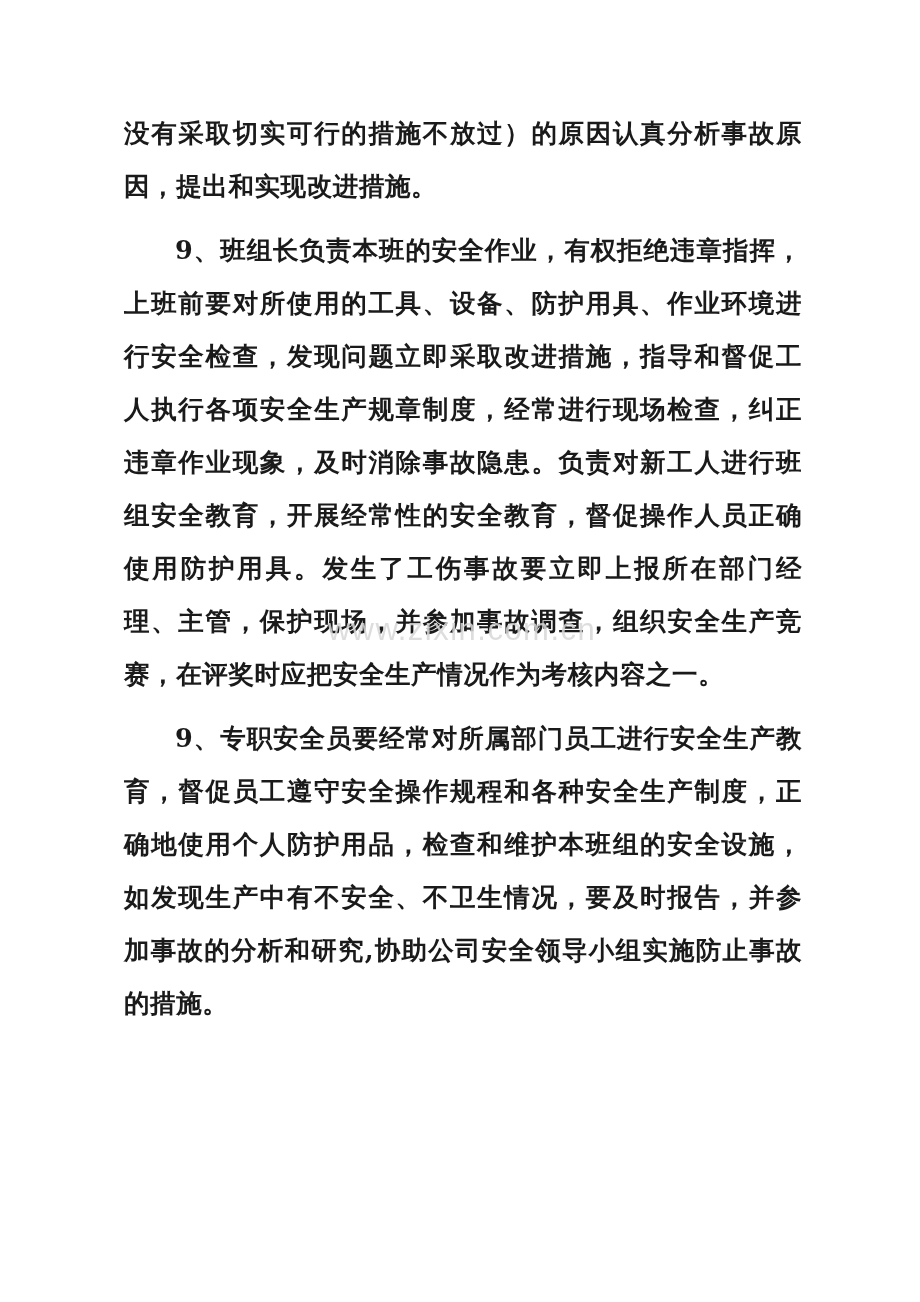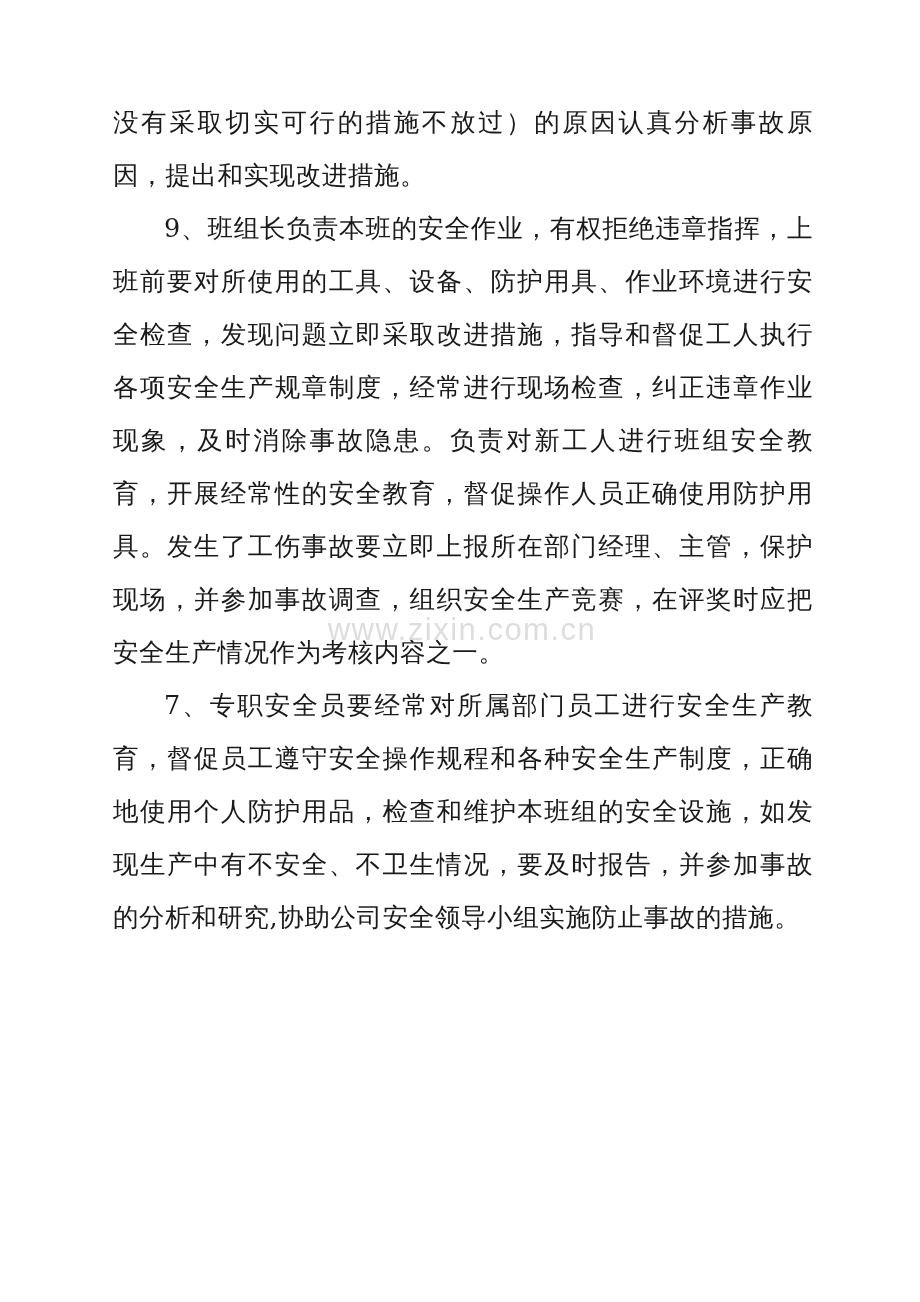--- a/index.html
+++ b/index.html
@@ -28,22 +28,23 @@
     top: 96px;
     width: 700px;
   }
   .para {
     font-size: 25.5px;
     line-height: 53px;
     color: #1a1a1a;
     letter-spacing: 0.6px;
     text-align: justify;
     text-justify: inter-ideograph;
-    margin: 0;
+    margin: 11px;
     word-break: break-all;
+    font-weight: bold;
   }
   .para.indent {
     text-indent: 51px;
   }
   .watermark {
     position: absolute;
     left: 232px;
     top: 612px;
     width: 460px;
     text-align: center;
@@ -58,18 +59,18 @@
   }
 </style>
 </head>
 <body>
 
 <div class="page">
 
   <div class="doc-body">
     <p class="para">没有采取切实可行的措施不放过）的原因认真分析事故原因，提出和实现改进措施。</p>
     <p class="para indent">9、班组长负责本班的安全作业，有权拒绝违章指挥，上班前要对所使用的工具、设备、防护用具、作业环境进行安全检查，发现问题立即采取改进措施，指导和督促工人执行各项安全生产规章制度，经常进行现场检查，纠正违章作业现象，及时消除事故隐患。负责对新工人进行班组安全教育，开展经常性的安全教育，督促操作人员正确使用防护用具。发生了工伤事故要立即上报所在部门经理、主管，保护现场，并参加事故调查，组织安全生产竞赛，在评奖时应把安全生产情况作为考核内容之一。</p>
-    <p class="para indent">7、专职安全员要经常对所属部门员工进行安全生产教育，督促员工遵守安全操作规程和各种安全生产制度，正确地使用个人防护用品，检查和维护本班组的安全设施，如发现生产中有不安全、不卫生情况，要及时报告，并参加事故的分析和研究,协助公司安全领导小组实施防止事故的措施。</p>
+    <p class="para indent">9、专职安全员要经常对所属部门员工进行安全生产教育，督促员工遵守安全操作规程和各种安全生产制度，正确地使用个人防护用品，检查和维护本班组的安全设施，如发现生产中有不安全、不卫生情况，要及时报告，并参加事故的分析和研究,协助公司安全领导小组实施防止事故的措施。</p>
   </div>
 
   <div class="watermark">www.zixin.com.cn</div>
 
 </div>
 
 </body></html>

